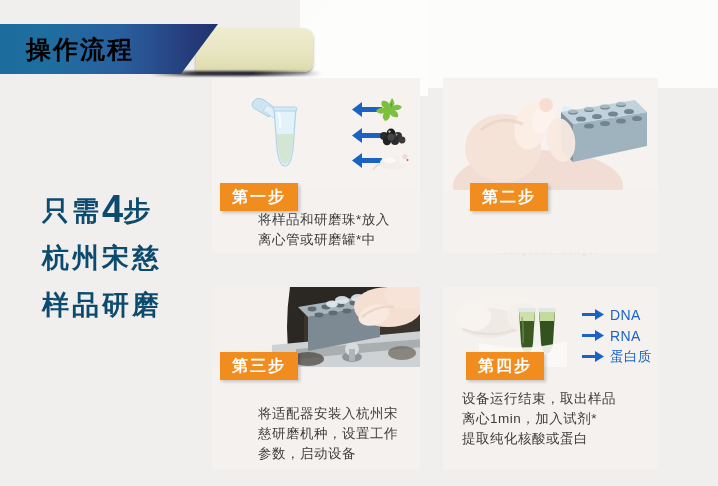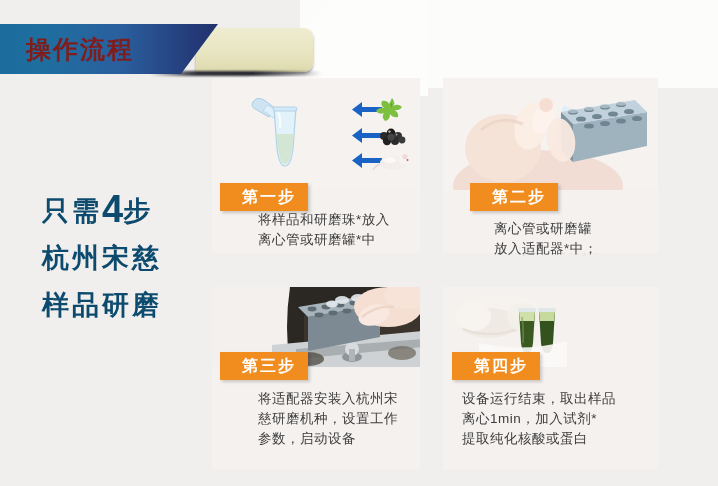--- a/index.html
+++ b/index.html
@@ -67,21 +67,21 @@
     left: 0; top: 0;
     width: 218px; height: 50px;
     background: linear-gradient(to right, #1c6d9e 0%, #1f6ea0 22%, #2a5f9e 55%, #253b79 88%, #20326d 100%);
     clip-path: polygon(0 0, 100% 0, 83% 100%, 0 100%);
   }
   .banner-title {
     position: absolute;
     left: 26px; top: 8px;
     font-size: 25px;
     font-weight: bold;
-    color: #7f1d1d;
+    color: #000000;
     letter-spacing: 2px;
     line-height: 34px;
     white-space: nowrap;
   }
 
   
   .headline {
     position: absolute;
     left: 42px; top: 186px;
     width: 170px;
@@ -122,21 +122,20 @@
     color: #ffffff;
     font-size: 16px;
     font-weight: bold;
     letter-spacing: 2px;
     text-align: center;
     line-height: 28px;
     height: 28px;
     width: 78px;
     z-index: 6;
     box-shadow: 2px 2px 3px rgba(0,0,0,0.18);
-    padding-left: 10px;
   }
   .card-text {
     position: absolute;
     font-size: 13.5px;
     line-height: 20px;
     color: #3d3d3d;
     letter-spacing: 0.5px;
     z-index: 6;
     white-space: pre-line;
   }
@@ -150,26 +149,26 @@
   
   #card2 { left: 443px; top: 78px; width: 215px; height: 175px; }
   #card2 .card-photo { height: 112px; }
   #badge2 { left: 470px; top: 183px; }
   #text2  { left: 494px; top: 219px; }
 
   
   #card3 { left: 212px; top: 287px; width: 208px; height: 183px; }
   #card3 .card-photo { height: 80px; }
   #badge3 { left: 220px; top: 352px; }
-  #text3  { left: 258px; top: 389px; }
+  #text3  { left: 258px; top: 404px; }
 
   
   #card4 { left: 443px; top: 287px; width: 215px; height: 183px; }
   #card4 .card-photo { height: 80px; }
-  #badge4 { left: 452px; top: 352px; }
+  #badge4 { left: 466px; top: 352px; }
   #text4  { left: 462px; top: 389px; }
 
   
   .photo-svg { display:block; width:100%; height:100%; }
 
   
   .watermark {
     position: absolute;
     pointer-events: none;
     opacity: 0.55;
@@ -335,22 +334,20 @@
               <ellipse cx="178" cy="25.5" rx="5" ry="2.2"></ellipse>
           </g>
         </g>
 
         <ellipse cx="118" cy="62" rx="14" ry="22" fill="#f9e9e0" opacity="0.95" transform="rotate(-10 118 62)"></ellipse>
       </svg>
     </div>
 
   </div>
   <div class="badge" id="badge2">第二步</div>
-  <div class="card-text" id="text2">离心管或研磨罐
-放入适配器*中；</div>
 
   <div class="card" id="card3">
     <div class="card-photo">
       <svg class="photo-svg" viewBox="0 0 208 80" preserveAspectRatio="none">
         <rect x="0" y="0" width="208" height="80" fill="#f3f0ee"></rect>
 
         <path d="M78 0 h130 v80 h-130 q-6 -40 0 -80 z" fill="#2b2722"></path>
         <path d="M92 28 h116 v52 h-116 z" fill="#3a342c"></path>
 
         <path d="M60 58 l150 -14 l0 36 l-150 0 z" fill="#cfd2d4"></path>
@@ -425,14 +422,34 @@
         <path d="M36 56 q44 10 88 -2 l0 26 l-88 0 z" fill="#fbfaf8" opacity="0.9"></path>
       </svg>
     </div>
 
   </div>
   <div class="badge" id="badge4">第四步</div>
   <div class="card-text" id="text4">设备运行结束，取出样品
 离心1min，加入试剂*
 提取纯化核酸或蛋白</div>
 
+  <div class="outputs">
+    <div class="out-row">
+      <svg class="out-arrow" viewBox="0 0 22 11">
+        <path d="M0 4 h13 v-4 l9 5.5 l-9 5.5 v-4 h-13 z" fill="#1a63c4"></path>
+      </svg>
+      <span class="out-label">DNA</span>
+    </div>
+    <div class="out-row">
+      <svg class="out-arrow" viewBox="0 0 22 11">
+        <path d="M0 4 h13 v-4 l9 5.5 l-9 5.5 v-4 h-13 z" fill="#1a63c4"></path>
+      </svg>
+      <span class="out-label">RNA</span>
+    </div>
+    <div class="out-row">
+      <svg class="out-arrow" viewBox="0 0 22 11">
+        <path d="M0 4 h13 v-4 l9 5.5 l-9 5.5 v-4 h-13 z" fill="#1a63c4"></path>
+      </svg>
+      <span class="out-label cn">蛋白质</span>
+    </div>
+  </div>
 
 </div>
 
 </body></html>

